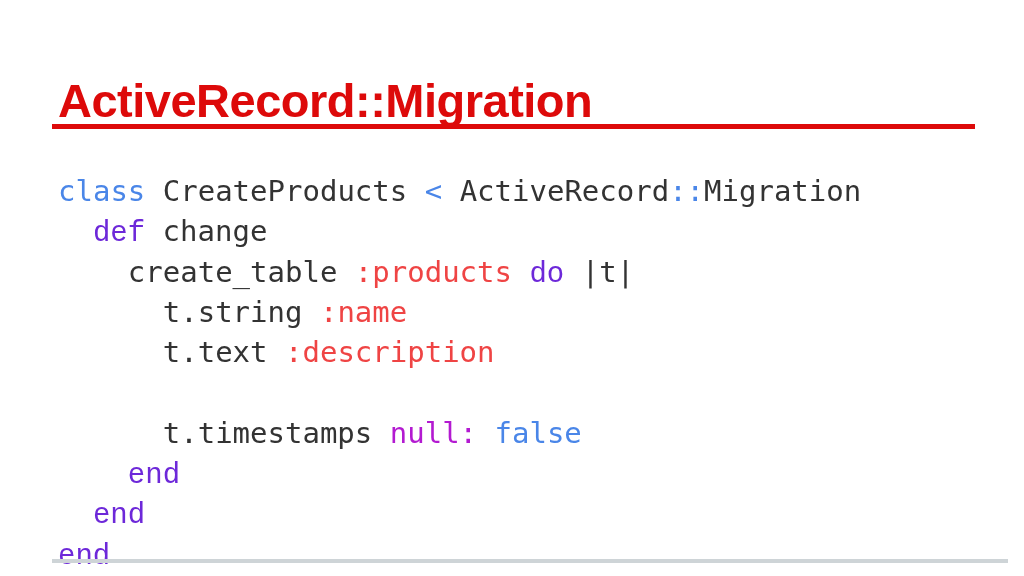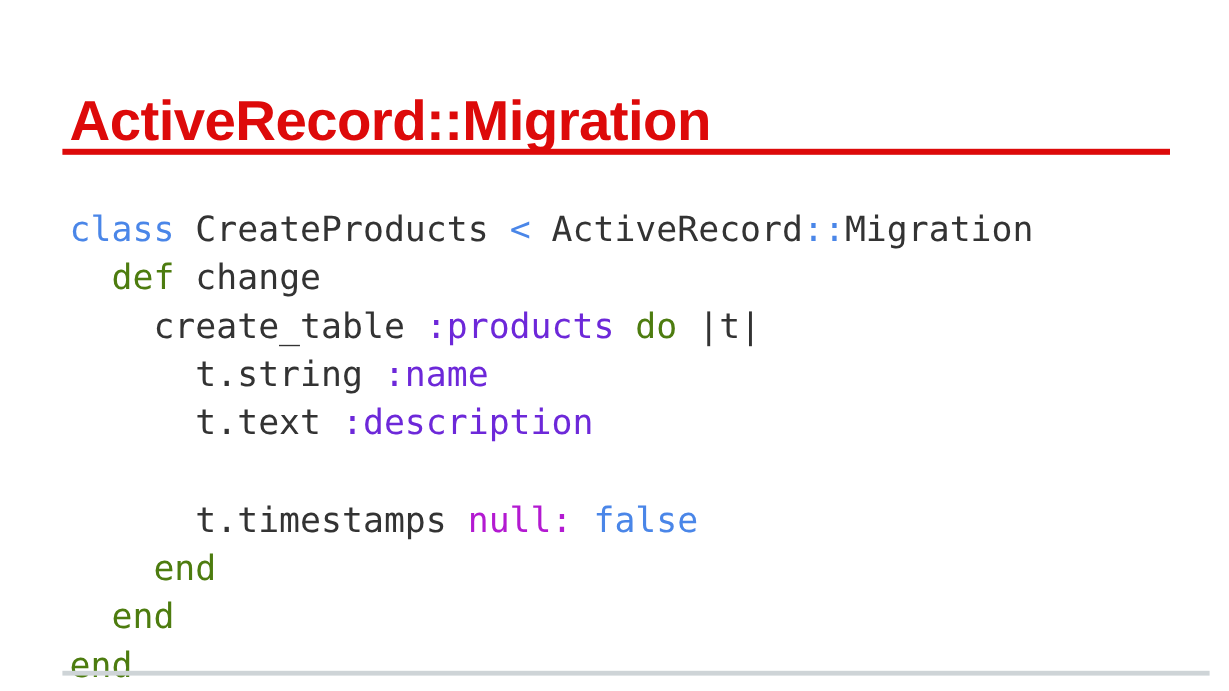--- a/index.html
+++ b/index.html
@@ -61,22 +61,22 @@
     white-space: pre;
     height: 40.3px;
   }
   .code-line.blank {
     height: 40.3px;
   }
 
   
   .tok-plain   { color: #333333; }
   .tok-kw-blue { color: #4a86e8; }
-  .tok-kw-red  { color: #4d7c0f; }
-  .tok-sym     { color: #6d28d9; }
+  .tok-kw-red  { color: #6d28d9; font-family: Liberation Mono, monospace; }
+  .tok-sym     { color: #ef4444; }
   .tok-magenta { color: #b31ad1; text-align: right; }
   .tok-op-blue { color: #4a86e8; }
 
   
   .bottom-rule {
     position: absolute;
     left: 52px;
     top: 559px;
     width: 956px;
     height: 4px;

